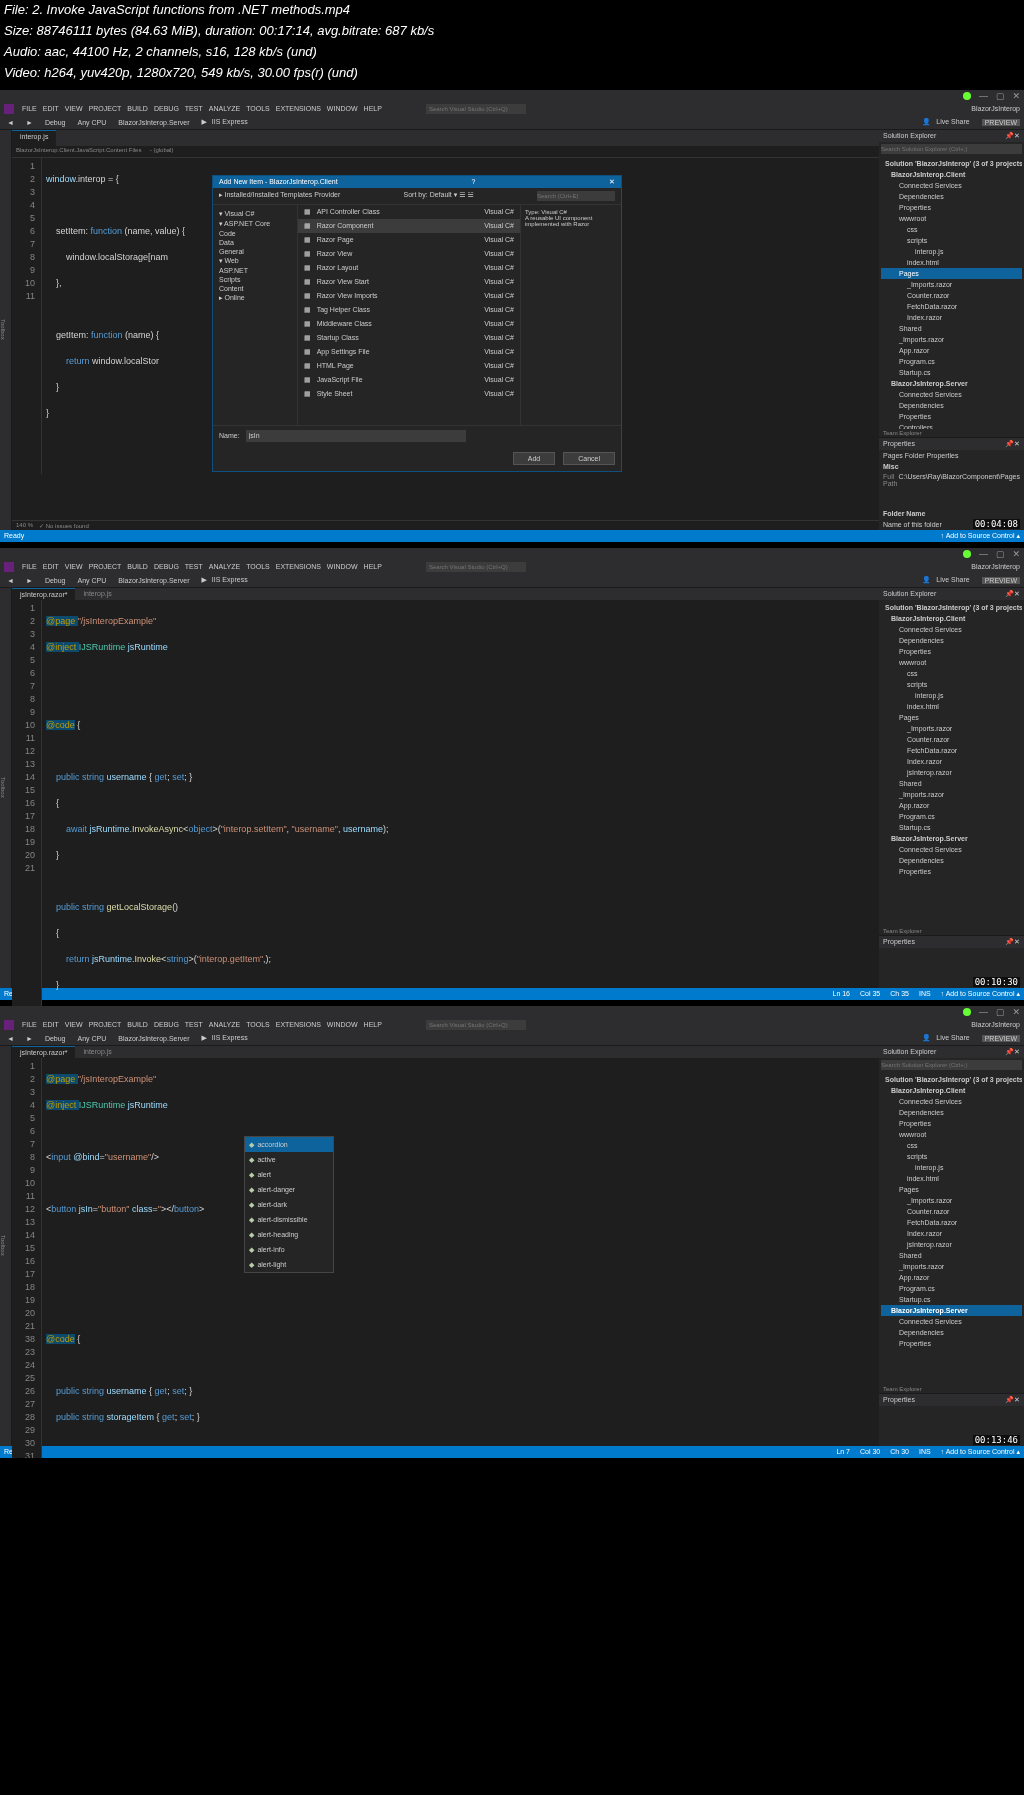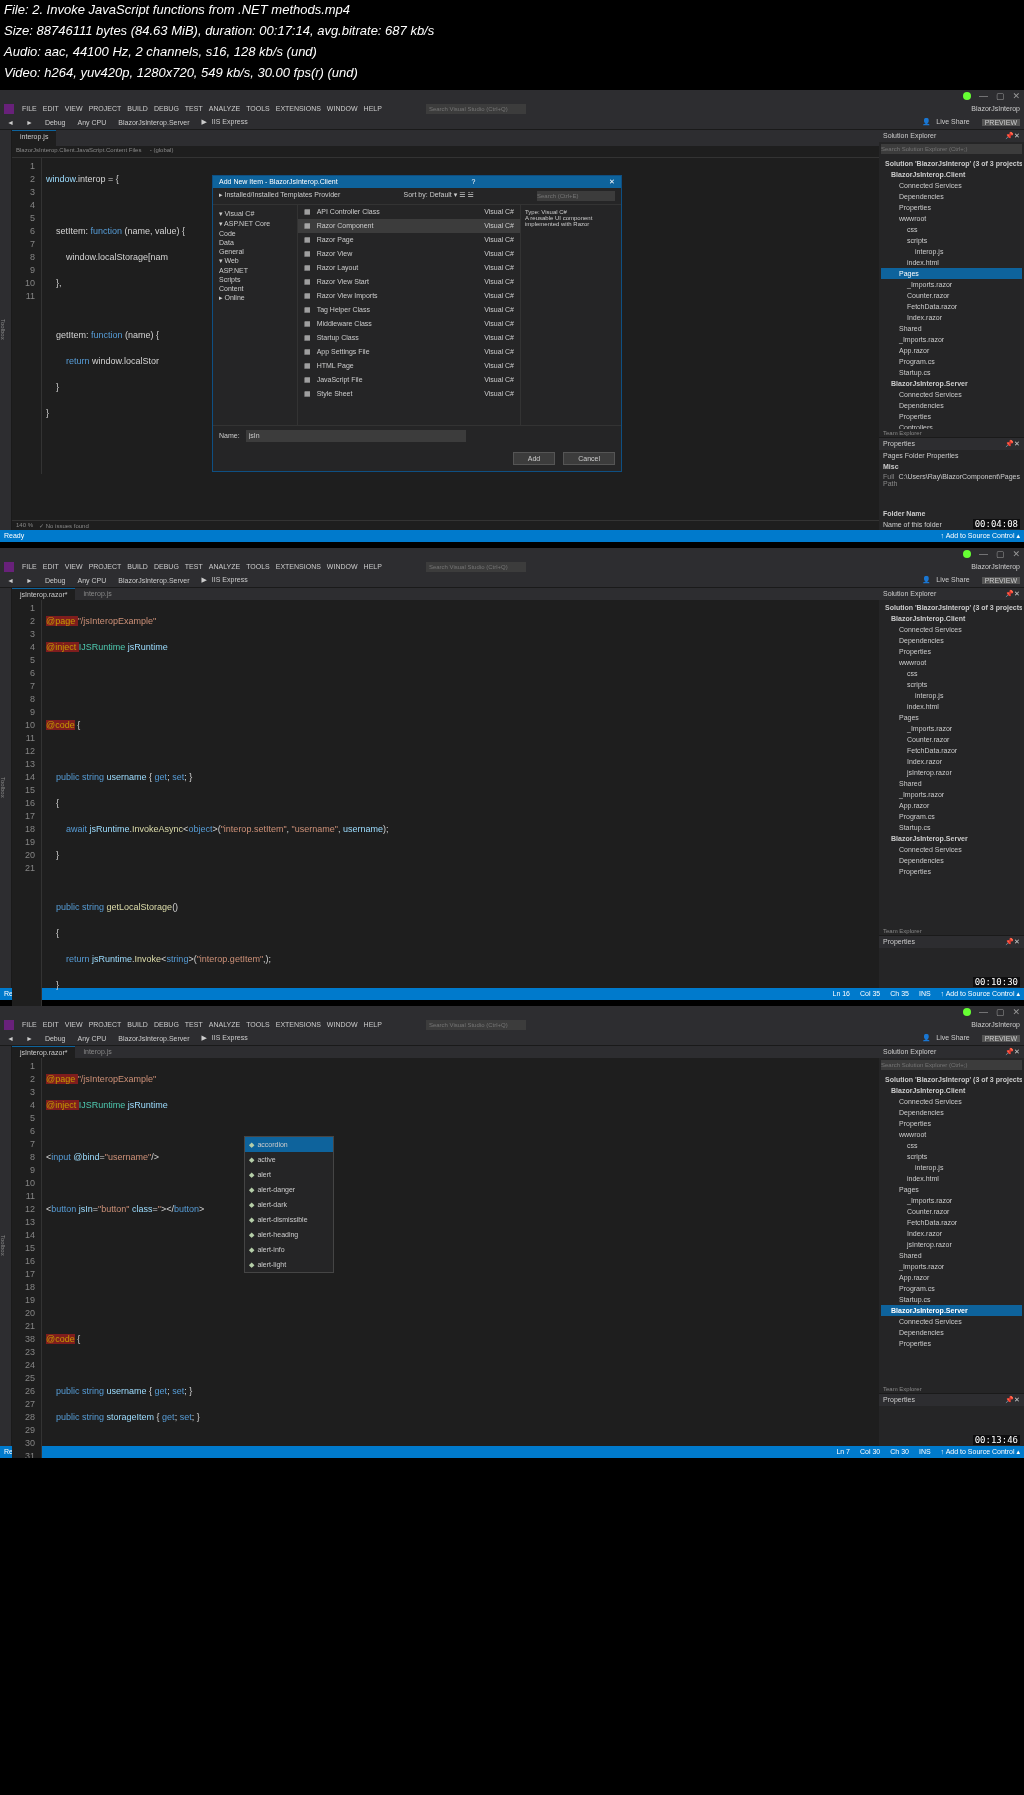--- a/index.html
+++ b/index.html
@@ -27,21 +27,21 @@
 .crumb { height:12px; background:#1e1e1e; color:#888; font-size:6px; padding:1px 4px; border-bottom:1px solid #333; }
 .code { font-family:Consolas,monospace; font-size:9px; line-height:13px; color:#d4d4d4; display:flex; }
 .gutter { width:30px; background:#1e1e1e; color:#858585; text-align:right; padding:2px 6px 2px 0; border-right:1px solid #333; }
 .gutter div { height:13px; }
 .codetext { padding:2px 4px; white-space:pre; position:relative; flex:1; }
 .codetext .kw { color:#569cd6; }
 .codetext .ty { color:#4ec9b0; }
 .codetext .str { color:#ce9178; }
 .codetext .id { color:#9cdcfe; }
 .codetext .fn { color:#dcdcaa; }
-.codetext .dir { color:#c39b00; background:#7f1d1d;text-align:center; }
+.codetext .dir { color:#c39b00; background:#0c4a6e;text-align:center; }
 .right { width:145px; background:#252526; font-size:7px; color:#ccc; display:flex; flex-direction:column; }
 .panelh { background:#2d2d30; padding:2px 4px; color:#ccc; display:flex; justify-content:space-between; }
 .panelbody { padding:2px; flex:1; overflow:hidden; }
 .tree { font-size:7px; line-height:11px; }
 .tree .tn { padding-left:4px; white-space:nowrap; overflow:hidden; }
 .tree .i1{padding-left:10px}.tree .i2{padding-left:18px}.tree .i3{padding-left:26px}.tree .i4{padding-left:34px}
 .tree .sel { background:#0e639c; color:#fff; }
 .tree .bold { font-weight:bold; }
 .props { border-top:1px solid #1a1a1a; }
 .props .pth { padding:2px 4px; }

